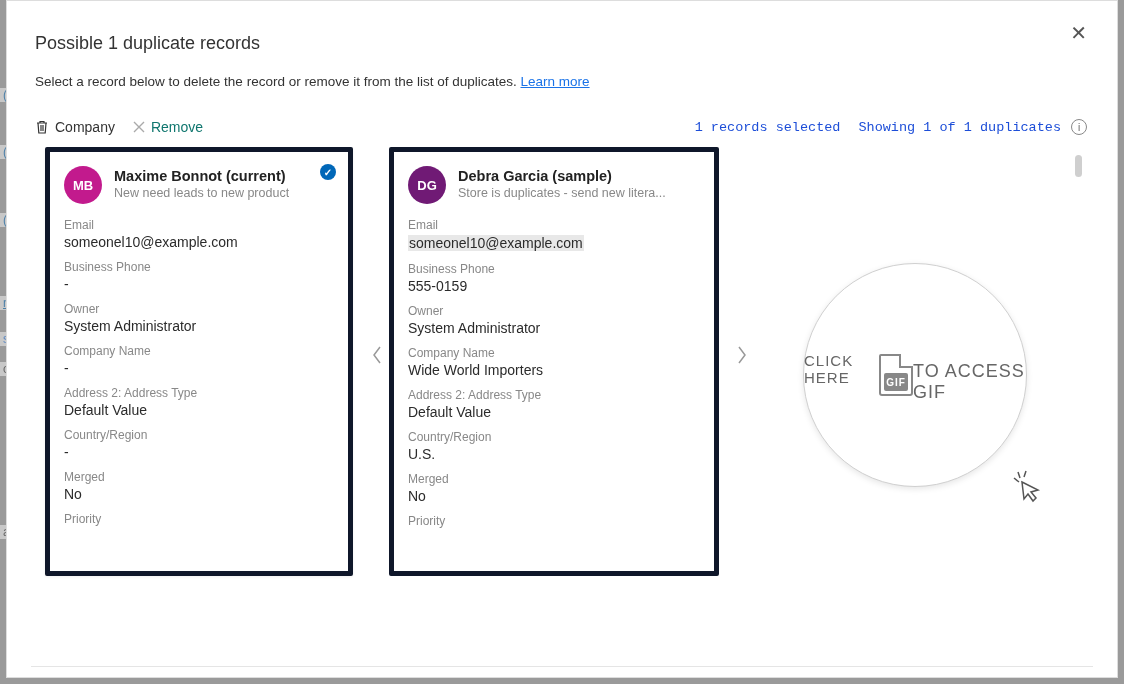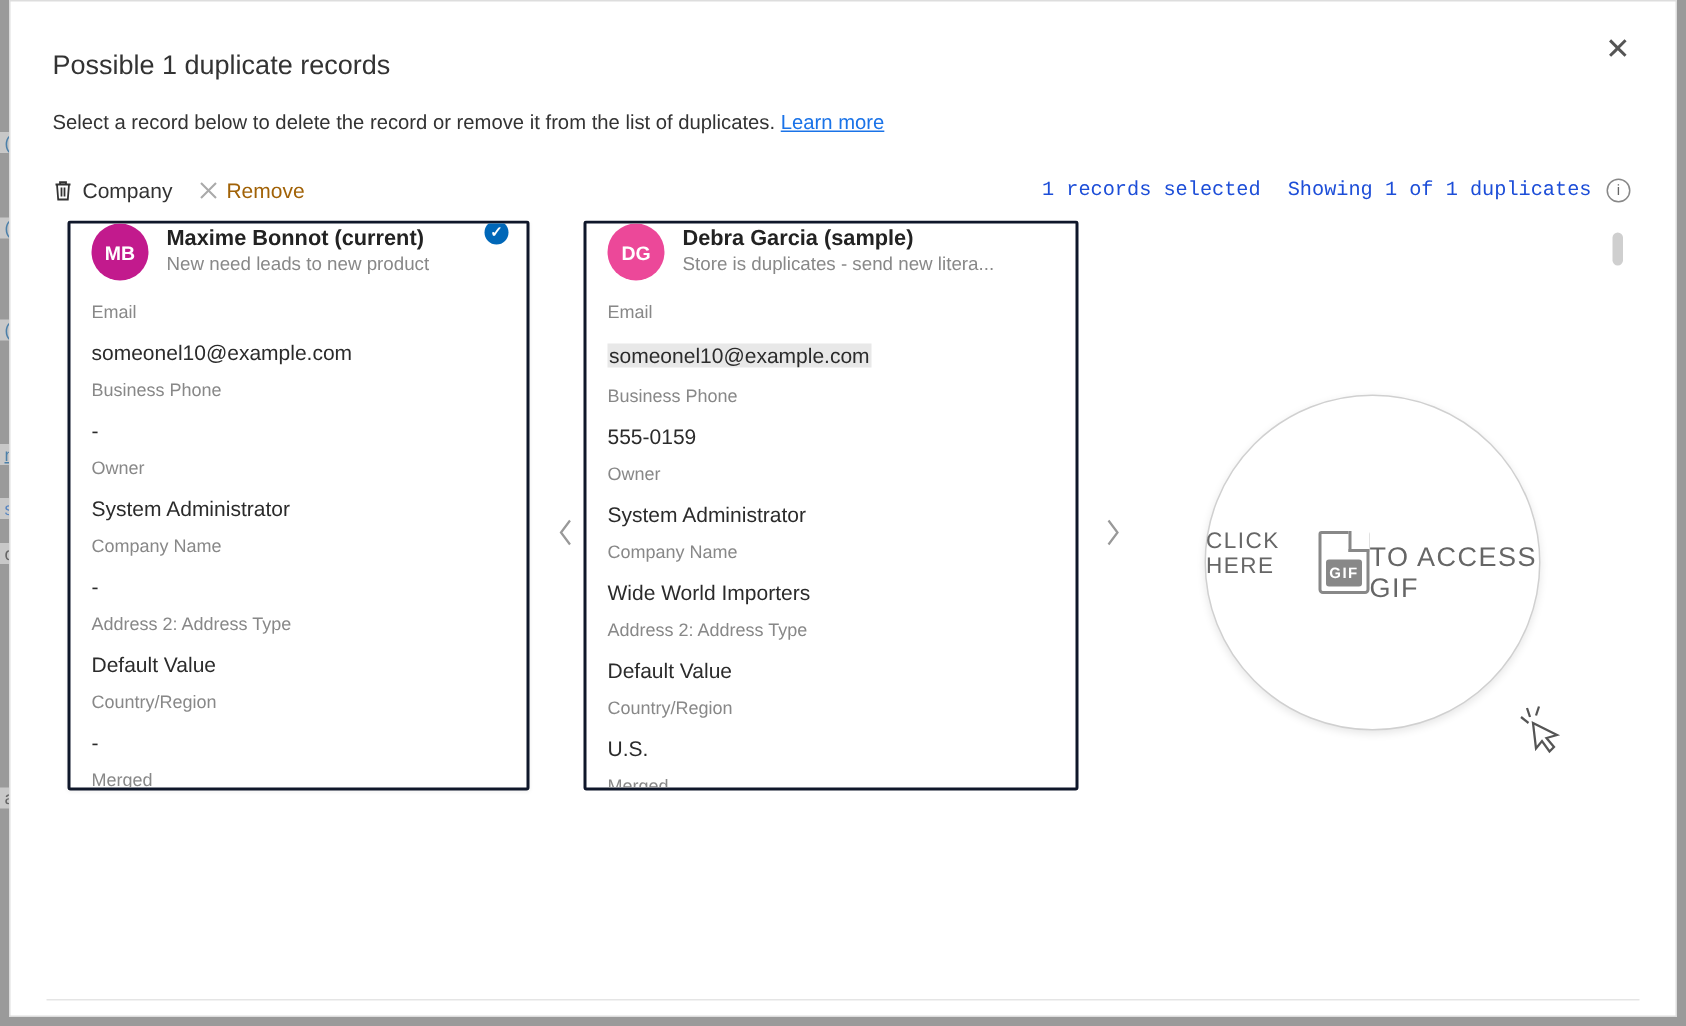--- a/index.html
+++ b/index.html
@@ -50,45 +50,45 @@
     padding: 4px 6px 10px 4px;
     font-size: 14px;
     color: #333;
   }
   .toolbar .spacer { flex: 1; }
   .tb-btn {
     display: flex; align-items: center;
     margin-right: 18px;
     cursor: pointer;
   }
-  .tb-btn.disabled { color: #a16207; cursor: default; }
+  .tb-btn.disabled { color: #0f766e; cursor: default; }
   .tb-btn .ico { margin-right: 6px; display:inline-flex; }
   .status-txt { color: #1d4ed8; margin-right: 18px; font-size: 13.5px; font-family: Liberation Mono, monospace;}
   .info-icon {
     width: 16px; height: 16px; border: 1px solid #888;
     border-radius: 50%; display:inline-flex; align-items:center; justify-content:center;
     font-size: 10px; color:#666; margin-left: 2px;
   }
 
   .cards-area {
     position: relative;
     flex: 1;
     margin-top: 2px;
     border-bottom: 1px solid #e5e5e5;
     overflow: hidden;
   }
   .card {
     position: absolute;
     top: 0;
     width: 308px;
-    height: 380px;
+    height: 429px;
     background: #fff;
-    border: 2px solid #0f172a;
+    border: 5px solid #0f172a;
     border-radius: 2px;
-    padding: 0 14px 6px 14px;
+    padding: 14px 14px 6px 14px;
     overflow: hidden;
   }
   .card.selected {
     box-shadow: 0 1px 3px rgba(0,0,0,0.06);
   }
   .card.c1 { left: 14px; }
   .card.c2 { left: 358px; width: 330px; }
   .nav-arrow {
     position: absolute;
     top: 194px;
@@ -106,21 +106,21 @@
   }
   .avatar {
     width: 38px; height: 38px; border-radius: 50%;
     background: #c21a8d;
     color: #fff;
     display: flex; align-items: center; justify-content: center;
     font-size: 13px; font-weight: 600;
     margin-right: 12px;
     flex-shrink: 0;
   }
-  .avatar.red { background: #ec4899; }
+  .avatar.red { background: #701a75; }
   .card-title {
     font-size: 14.5px; font-weight: 600; color: #222;
     margin: 2px 0 2px 0;
   }
   .card-sub {
     font-size: 12.5px; color: #888;
     white-space: nowrap; overflow: hidden; text-overflow: ellipsis;
     max-width: 220px;
   }
   .check-badge {
@@ -135,21 +135,21 @@
     content: "✓"; color: #fff; font-size: 10px; font-weight: 700;
   }
   .field {
     margin: 9px 0 10px 0;
   }
   .field .lbl {
     font-size: 12px; color: #888;
     margin-bottom: 2px;
   }
   .field .val {
-    font-size: 14px; color: #2b2b2b; margin-top: 12px;
+    font-size: 14px; color: #2b2b2b;
   }
   .field .val.hl {
     background: #e8e8e8;
     display: inline-block;
     padding: 0 1px;
   }
 
   
   .gif-badge {
     position: absolute;

